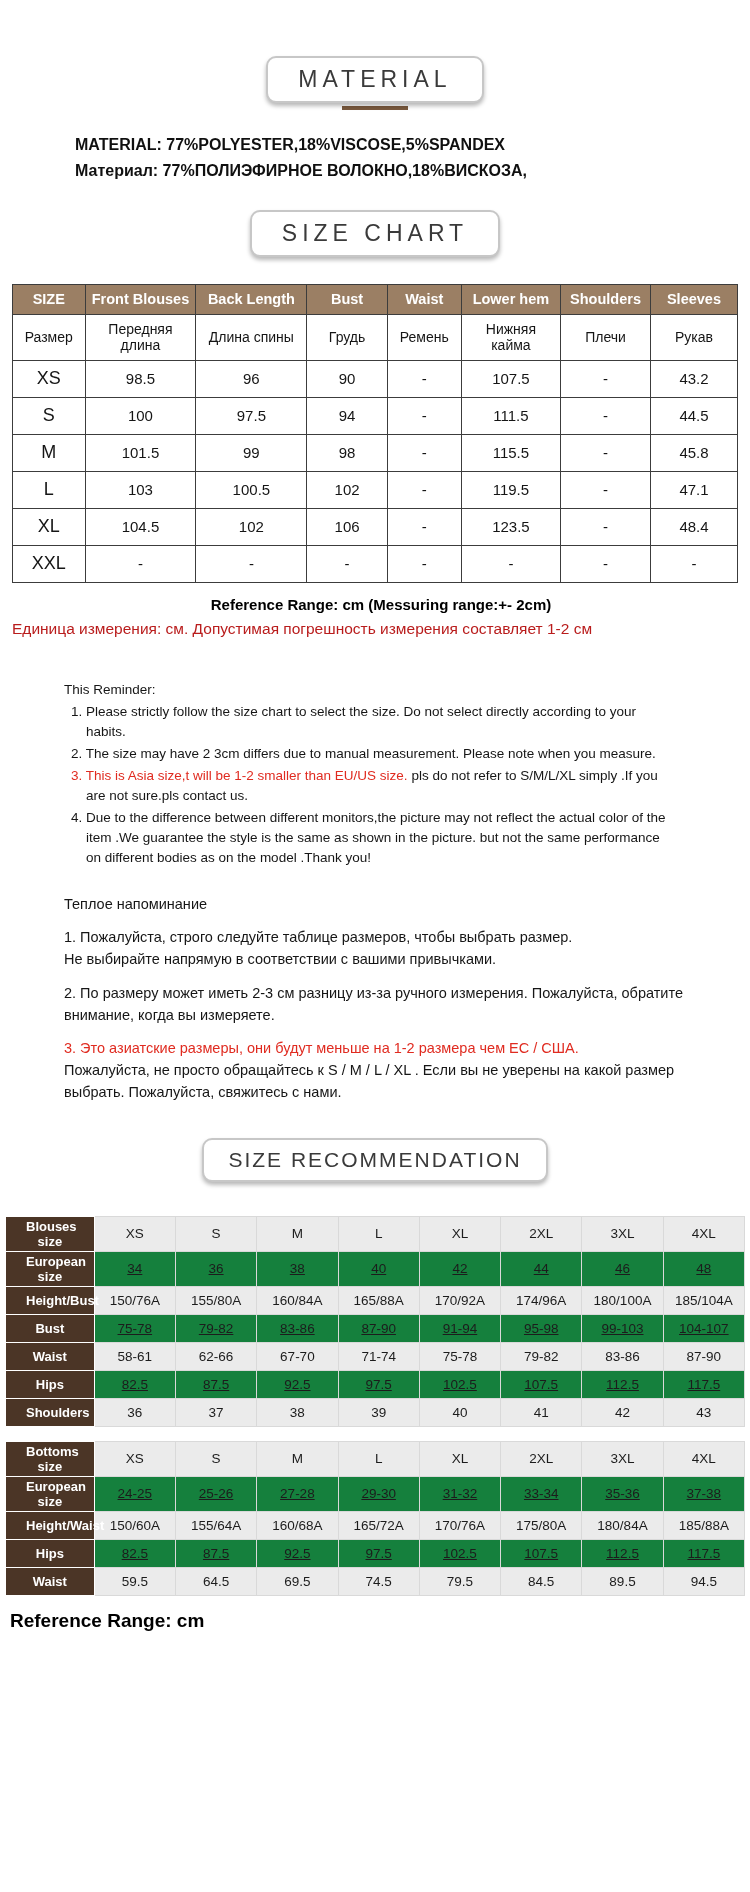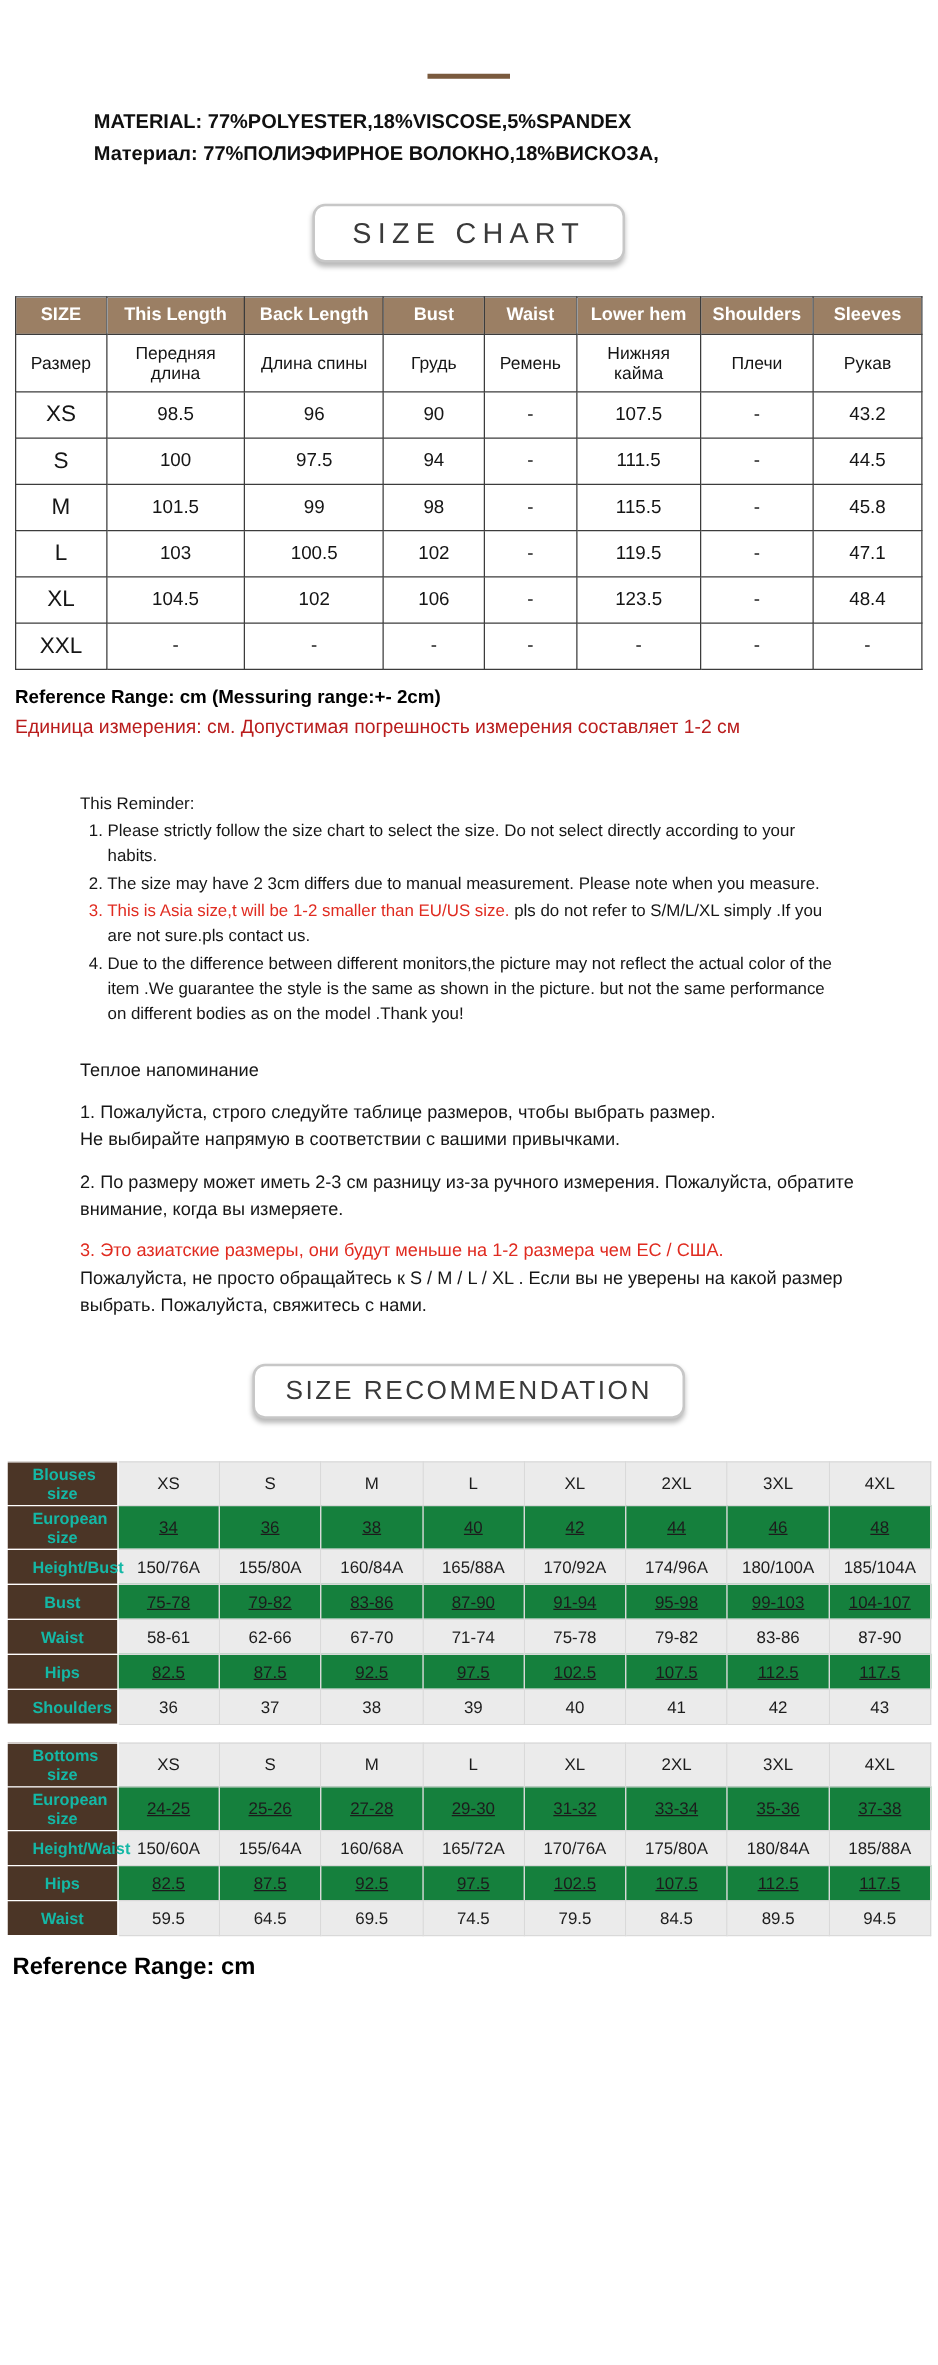--- a/index.html
+++ b/index.html
@@ -43,21 +43,21 @@
     overflow:hidden;
   }
   .sc-th {
     background:var(--header-brown,#9b7f64); color:#ffffff;
     font-size:14.5px; font-weight:600; height:30px; padding:2px 1px;
   }
   .sc-th-ru { font-size:14px; font-weight:400; height:46px; padding:2px 3px; background:#fff; }
   .sc-size { font-size:18px; height:37px; font-weight:400; }
   .sc-val  { font-size:15px; }
 
-  .reference-en { margin:13px 0 0 12px; font-size:15px; font-weight:700; color:#000; }
+  .reference-en { margin:13px 0 0 12px; font-size:15px; font-weight:700; color:#000;text-align:center; }
   .reference-ru { margin:7px 0 0 12px; font-size:15.5px; color:#b91c1c; }
 
   
   .reminder-en {
     margin:42px 0 0 64px; width:612px;
     font-size:13.5px; line-height:1.48; color:#161616;
   }
   .reminder-en .reminder-title { margin-bottom:2px; }
   .reminder-en .reminder-item { padding-left:22px; text-indent:-15px; margin-top:2px; }
   .reminder-ru {
@@ -70,21 +70,21 @@
   .blk { display:block; }
 
   
   .rec-section { margin-top:34px; }
   .rec-table {
     width:740px; margin:0 auto 14px;
     border-collapse:collapse; table-layout:fixed;
   }
   .rec-table.first { margin-top:34px; }
   .rec-label {
-    background:var(--dark-brown,#4b3526); color:#14b8a6;
+    background:var(--dark-brown,#4b3526); color:#ffffff;
     font-size:13px; font-weight:700; border:1px solid #ffffff;
     height:28px; padding:2px 20px; text-align:center; vertical-align:middle;
   }
   .rec-val {
     font-size:13.5px; color:#1c1c1c; border:1px solid #d9d9d9;
     text-align:center; vertical-align:middle; padding:4px 1px;
   }
   tr.odd  .rec-val { background:var(--stripe-gray,#ebebeb); }
   tr.even .rec-val { background:#15803d;text-decoration:underline; }
   .rec-table col.label-col { width:12%; }
@@ -101,20 +101,23 @@
 
   .footer-reference { margin:14px 0 0 10px; font-size:19px; font-weight:700; color:#000; padding-bottom:40px; }
 </style>
 </head>
 <body>
 
 <div class="page">
 
   <section>
     <div class="badge-wrap">
+      <div class="badge">
+        <span>MATERIAL</span>
+      </div>
       <div class="badge-underline"></div>
     </div>
     <div class="material-text">
       <p>MATERIAL: 77%POLYESTER,18%VISCOSE,5%SPANDEX</p>
       <p>Материал: 77%ПОЛИЭФИРНОЕ ВОЛОКНО,18%ВИСКОЗА,</p>
     </div>
   </section>
 
   <section>
     <div class="badge-wrap" style="margin-top:26px;">
@@ -130,21 +133,21 @@
           <col class="c3">
           <col class="c4">
         <col class="c5">
           <col class="c6">
           <col class="c7">
           <col class="c8">
       </colgroup>
       <thead>
         <tr id="sc-head-en">
             <th class="sc-th">SIZE</th>
-            <th class="sc-th">This Length</th>
+            <th class="sc-th">Front Blouses</th>
             <th class="sc-th">Back Length</th>
             <th class="sc-th">Bust</th>
             <th class="sc-th">Waist</th>
             <th class="sc-th">Lower hem</th>
             <th class="sc-th">Shoulders</th>
             <th class="sc-th">Sleeves</th>
           </tr>
         <tr id="sc-head-ru">
             <th class="sc-th-ru">Размер</th>
             <th class="sc-th-ru">Передняя длина</th>

